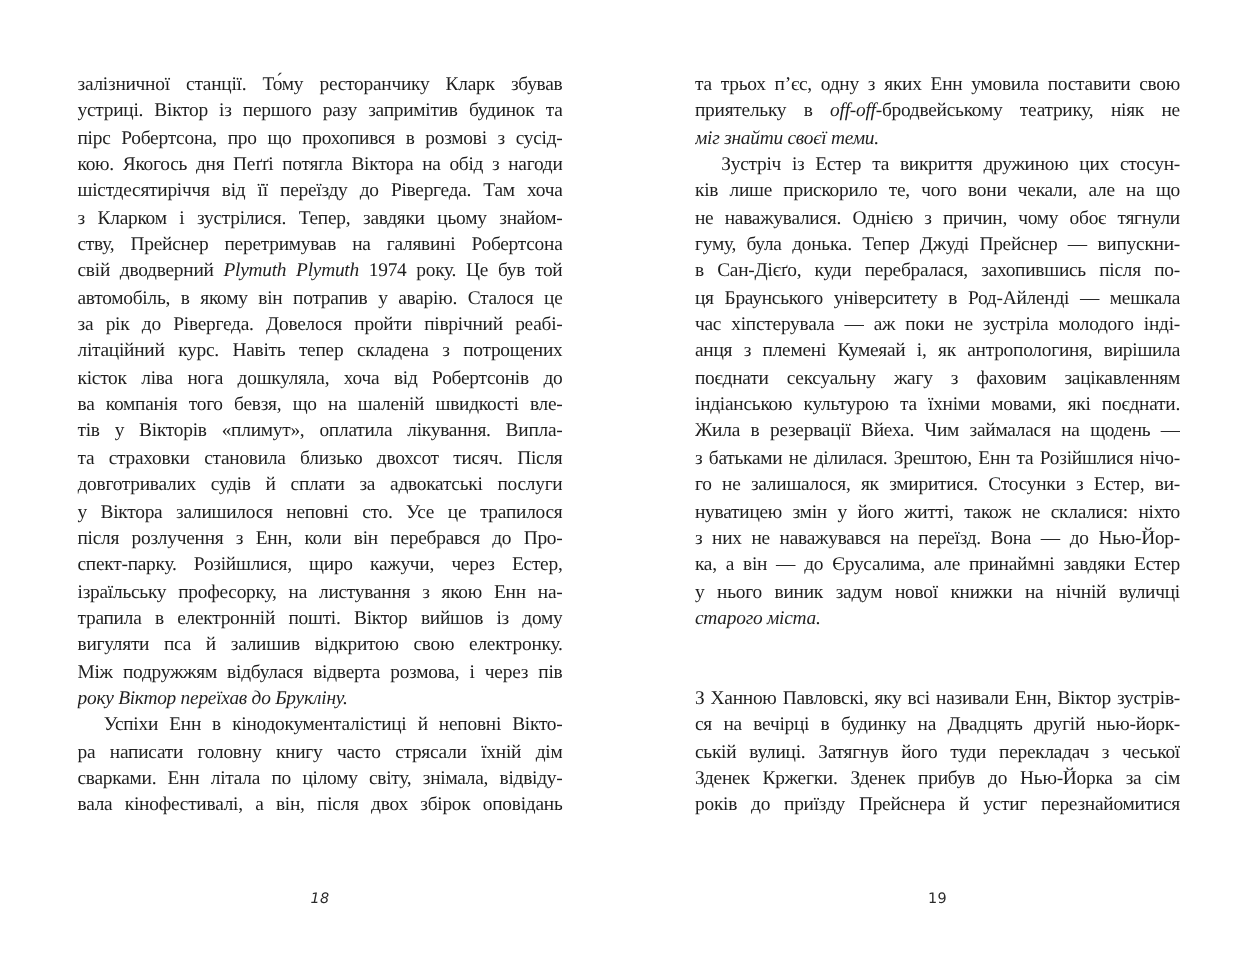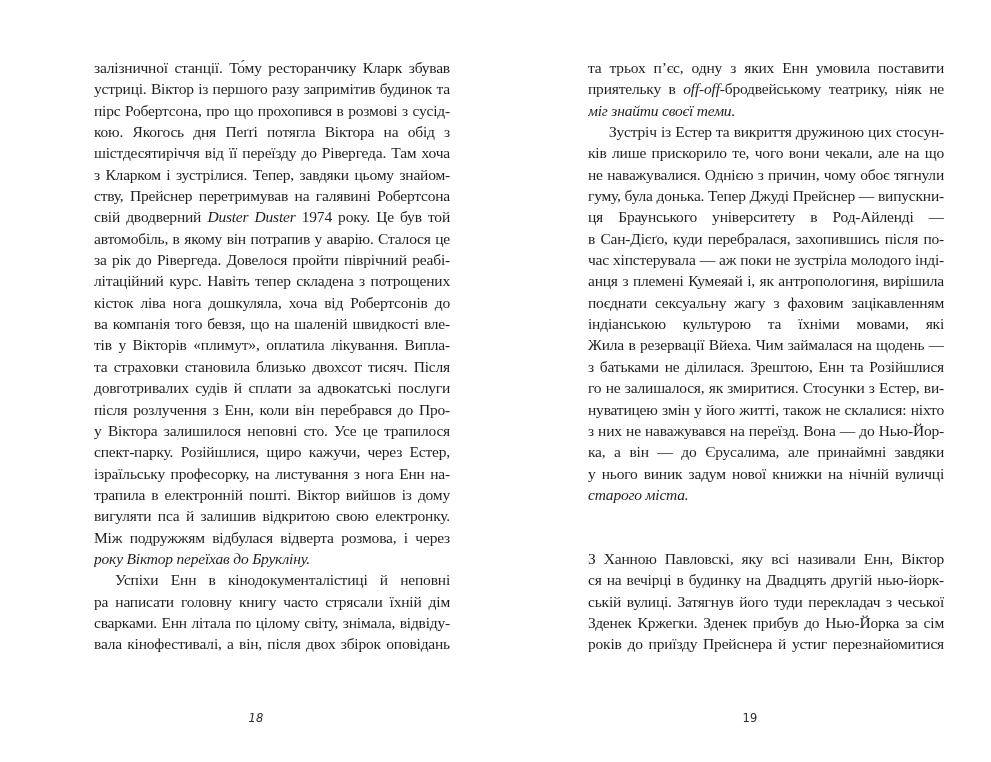--- a/index.html
+++ b/index.html
@@ -11,21 +11,21 @@
   }
   .spread { position: absolute; inset: 0; }
   .page-col {
     position: absolute; top: 57px; width: 388px;
     font-size: 15.5px; line-height: 21.35px; letter-spacing: -0.2px;
   }
   .page-col.left  { left: 62px; }
   .page-col.right { left: 556px; }
   .line {
     height: 21.35px; overflow: hidden;
-    text-align: justify; text-align-last: justify; margin-left: 32px;
+    text-align: justify; text-align-last: justify;
   }
   .line.end { text-align-last: left; font-style: italic; }
   .line.indent { padding-left: 21px; }
   .line .italic { font-style: italic; }
   .gap { height: 42.7px; }
   .page-number {
     position: absolute; top: 711px; width: 388px; text-align: center;
     font-family: "DejaVu Sans", "Liberation Sans", sans-serif;
     font-size: 11.5px; letter-spacing: 0.3px; color: #2b2b2b;
   }
@@ -38,53 +38,53 @@
 <div class="spread">
 
   <div class="page-col left">
       <div class="line">залізничної станції. То́му ресторанчику Кларк збував</div>
       <div class="line">устриці. Віктор із першого разу запримітив будинок та</div>
       <div class="line">пірс Робертсона, про що прохопився в розмові з сусід-</div>
       <div class="line">кою. Якогось дня Пеґґі потягла Віктора на обід з нагоди</div>
       <div class="line">шістдесятиріччя від її переїзду до Рівергеда. Там хоча</div>
       <div class="line">з Кларком і зустрілися. Тепер, завдяки цьому знайом-</div>
       <div class="line">ству, Прейснер перетримував на галявині Робертсона</div>
-      <div class="line"><span>свій дводверний </span><span class="italic">Duster Duster</span><span> 1974 року. Це був той</span></div>
+      <div class="line"><span>свій дводверний </span><span class="italic">Plymuth Plymuth</span><span> 1974 року. Це був той</span></div>
       <div class="line">автомобіль, в якому він потрапив у аварію. Сталося це</div>
       <div class="line">за рік до Рівергеда. Довелося пройти піврічний реабі-</div>
       <div class="line">літаційний курс. Навіть тепер складена з потрощених</div>
       <div class="line">кісток ліва нога дошкуляла, хоча від Робертсонів до</div>
       <div class="line">ва компанія того бевзя, що на шаленій швидкості вле-</div>
       <div class="line">тів у Вікторів «плимут», оплатила лікування. Випла-</div>
       <div class="line">та страховки становила близько двохсот тисяч. Після</div>
       <div class="line">довготривалих судів й сплати за адвокатські послуги</div>
+      <div class="line">у Віктора залишилося неповні сто. Усе це трапилося</div>
       <div class="line">після розлучення з Енн, коли він перебрався до Про-</div>
-      <div class="line">у Віктора залишилося неповні сто. Усе це трапилося</div>
       <div class="line">спект-парку. Розійшлися, щиро кажучи, через Естер,</div>
-      <div class="line">ізраїльську професорку, на листування з нога Енн на-</div>
+      <div class="line">ізраїльську професорку, на листування з якою Енн на-</div>
       <div class="line">трапила в електронній пошті. Віктор вийшов із дому</div>
       <div class="line">вигуляти пса й залишив відкритою свою електронку.</div>
       <div class="line">Між подружжям відбулася відверта розмова, і через пів</div>
       <div class="line end">року Віктор переїхав до Брукліну.</div>
       <div class="line indent">Успіхи Енн в кінодокументалістиці й неповні Вікто-</div>
       <div class="line">ра написати головну книгу часто стрясали їхній дім</div>
       <div class="line">сварками. Енн літала по цілому світу, знімала, відвіду-</div>
       <div class="line">вала кінофестивалі, а він, після двох збірок оповідань</div>
     </div>
 
   <div class="page-col right">
       <div class="line">та трьох п’єс, одну з яких Енн умовила поставити свою</div>
       <div class="line"><span>приятельку в </span><span class="italic">off-off</span><span>-бродвейському театрику, ніяк не</span></div>
       <div class="line end">міг знайти своєї теми.</div>
       <div class="line indent">Зустріч із Естер та викриття дружиною цих стосун-</div>
       <div class="line">ків лише прискорило те, чого вони чекали, але на що</div>
       <div class="line">не наважувалися. Однією з причин, чому обоє тягнули</div>
       <div class="line">гуму, була донька. Тепер Джуді Прейснер — випускни-</div>
+      <div class="line">в Сан-Дієґо, куди перебралася, захопившись після по-</div>
       <div class="line">ця Браунського університету в Род-Айленді — мешкала</div>
-      <div class="line">в Сан-Дієґо, куди перебралася, захопившись після по-</div>
       <div class="line">час хіпстерувала — аж поки не зустріла молодого інді-</div>
       <div class="line">анця з племені Кумеяай і, як антропологиня, вирішила</div>
       <div class="line">поєднати сексуальну жагу з фаховим зацікавленням</div>
       <div class="line">індіанською культурою та їхніми мовами, які поєднати.</div>
       <div class="line">Жила в резервації Вйеха. Чим займалася на щодень —</div>
       <div class="line">з батьками не ділилася. Зрештою, Енн та Розійшлися нічо-</div>
       <div class="line">го не залишалося, як змиритися. Стосунки з Естер, ви-</div>
       <div class="line">нуватицею змін у його житті, також не склалися: ніхто</div>
       <div class="line">з них не наважувався на переїзд. Вона — до Нью-Йор-</div>
       <div class="line">ка, а він — до Єрусалима, але принаймні завдяки Естер</div>

